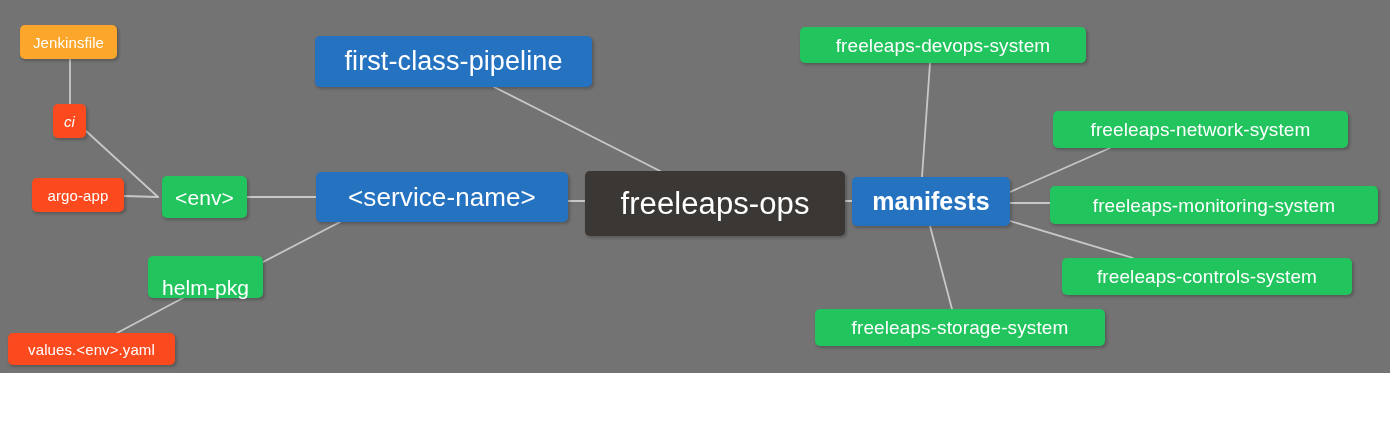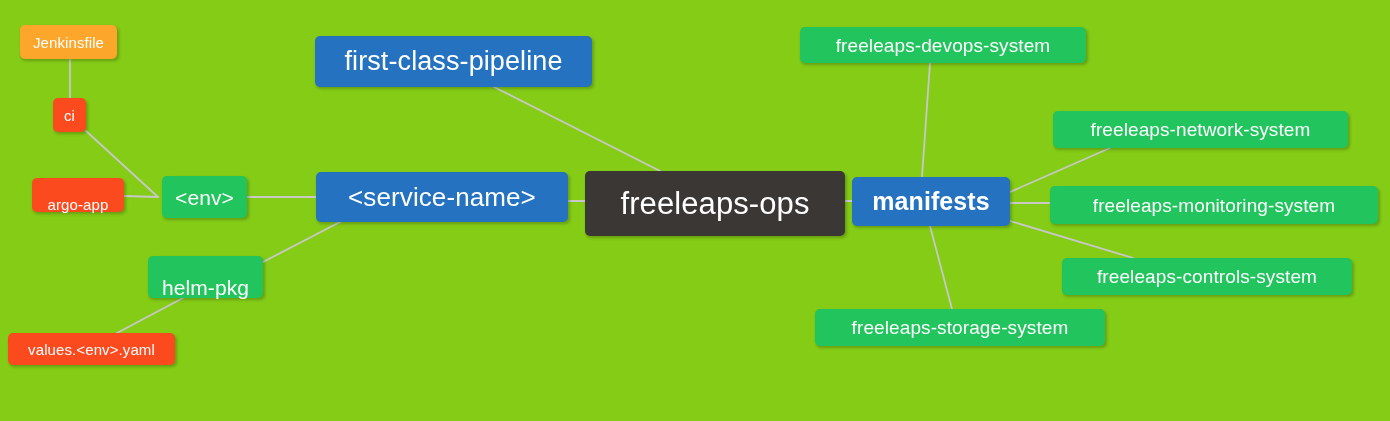--- a/index.html
+++ b/index.html
@@ -8,22 +8,22 @@
     padding: 0;
     background: #ffffff;
   }
   body {
     font-family: "Liberation Sans", sans-serif;
     -webkit-font-smoothing: antialiased;
   }
   #canvas {
     position: relative;
     width: 1390px;
-    height: 421px;
-    background: #84cc16;
+    height: 373px;
+    background: #737373;
     overflow: hidden;
   }
   #edge-layer {
     position: absolute;
     left: 0;
     top: 0;
     width: 1390px;
     height: 421px;
     pointer-events: none;
   }
@@ -70,24 +70,24 @@
       <polyline points="922,177 930,63" fill="none" stroke="#c8c8c8" stroke-width="1.8" stroke-linecap="round" stroke-linejoin="round"></polyline>
       <polyline points="1010,192 1110,148" fill="none" stroke="#c8c8c8" stroke-width="1.8" stroke-linecap="round" stroke-linejoin="round"></polyline>
       <polyline points="1010,203 1050,203" fill="none" stroke="#c8c8c8" stroke-width="1.8" stroke-linecap="round" stroke-linejoin="round"></polyline>
       <polyline points="1010,221 1133,258" fill="none" stroke="#c8c8c8" stroke-width="1.8" stroke-linecap="round" stroke-linejoin="round"></polyline>
       <polyline points="930,226 952,309" fill="none" stroke="#c8c8c8" stroke-width="1.8" stroke-linecap="round" stroke-linejoin="round"></polyline>
     </svg>
   <div id="node-layer">
       <div class="node" style="left: 20px; top: 25px; width: 97px; height: 34px; background: rgb(252, 167, 43); color: rgb(255, 255, 255); font-size: 15px;">
         <span class="node-label">Jenkinsfile</span>
       </div>
-      <div class="node" style="left: 53px; top: 98px; width: 33px; height: 34px; background: rgb(251, 74, 30); color: rgb(255, 255, 255); font-size: 15px;">
+      <div class="node" style="left: 53px; top: 104px; width: 33px; height: 34px; background: rgb(251, 74, 30); color: rgb(255, 255, 255); font-size: 15px; font-style: italic;">
         <span class="node-label">ci</span>
       </div>
-      <div class="node" style="left: 32px; top: 178px; width: 92px; height: 34px; background: rgb(251, 74, 30); color: rgb(255, 255, 255); font-size: 15px; align-items: flex-end;">
+      <div class="node" style="left: 32px; top: 178px; width: 92px; height: 34px; background: rgb(251, 74, 30); color: rgb(255, 255, 255); font-size: 15px;">
         <span class="node-label">argo-app</span>
       </div>
       <div class="node" style="left: 162px; top: 176px; width: 85px; height: 42px; background: rgb(33, 196, 93); color: rgb(255, 255, 255); font-size: 21px;">
         <span class="node-label">&lt;env&gt;</span>
       </div>
       <div class="node" style="left: 148px; top: 256px; width: 115px; height: 42px; background: rgb(33, 196, 93); color: rgb(255, 255, 255); font-size: 21px; align-items: flex-end;">
         <span class="node-label">helm-pkg</span>
       </div>
       <div class="node" style="left: 8px; top: 333px; width: 167px; height: 32px; background: rgb(251, 74, 30); color: rgb(255, 255, 255); font-size: 15px; justify-content: center;">
         <span class="node-label">values.&lt;env&gt;.yaml</span>

